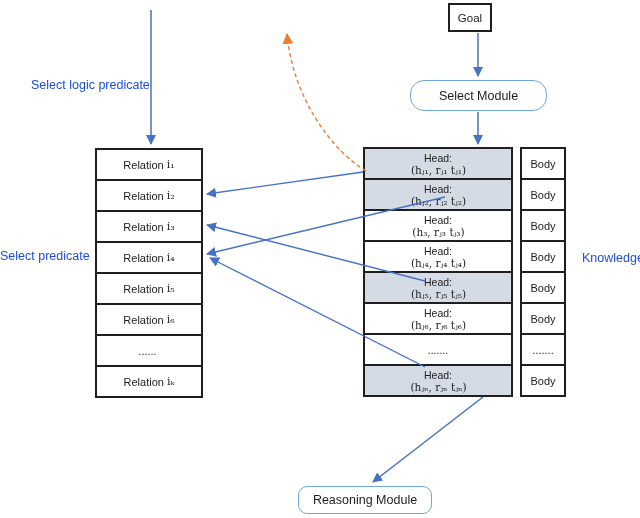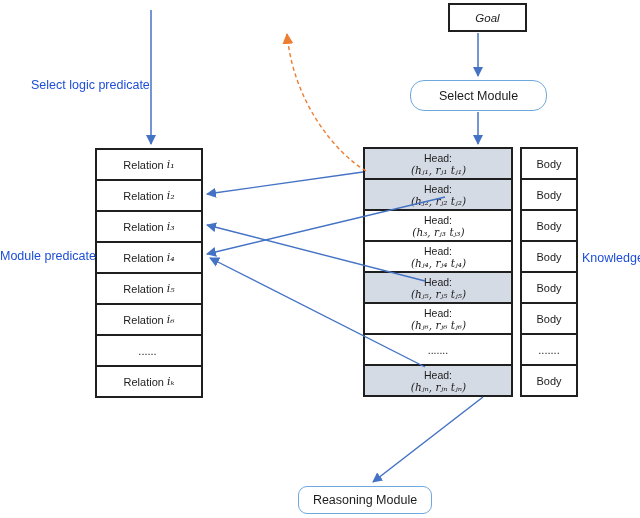--- a/index.html
+++ b/index.html
@@ -4,39 +4,39 @@
 <style>
   html,body{margin:0;padding:0;background:#fff;}
   .canvas{
     position:relative;width:640px;height:518px;background:#ffffff;
     font-family:"Liberation Sans","DejaVu Sans",sans-serif;color:#1c1c1c;overflow:hidden;
   }
   .box{
     position:absolute;background:#fff;display:flex;align-items:center;justify-content:center;
     box-sizing:border-box;text-align:center;
   }
-  #goal-box{left:448px;top:3px;width:79px;height:29px;border:2.2px solid #1f1f1f;font-size:11.5px;font-style:italic;}
+  #goal-box{left:448px;top:3px;width:44px;height:29px;border:2.2px solid #1f1f1f;font-size:11.5px;}
   #select-module-box{left:410px;top:80px;width:137px;height:31px;border:1.7px solid #6fa8dc;border-radius:14px;font-size:12.5px;}
   #reasoning-module-box{left:298px;top:486px;width:134px;height:28px;border:1.7px solid #6fa8dc;border-radius:9px;font-size:12.5px;}
 
   .vtable{
     position:absolute;box-sizing:border-box;border:2px solid #1f1f1f;background:#fff;
     display:flex;flex-direction:column;
   }
   #relation-table{left:95px;top:148px;width:108px;height:250px;}
   #head-table{left:363px;top:147px;width:150px;height:250px;}
-  #body-table{left:520px;top:147px;width:58px;height:250px;}
+  #body-table{left:520px;top:147px;width:46px;height:250px;}
   .row{
     flex:1;border-bottom:2px solid #1f1f1f;display:flex;align-items:center;justify-content:center;
     font-size:11px;box-sizing:border-box;background:#fff;white-space:nowrap;
   }
   .row:last-child{border-bottom:none;}
   .row.shaded{background:#d5dbe5;}
   .math{
-    font-style:italic;font-family:"DejaVu Serif","DejaVu Sans",serif;
+    font-family:"DejaVu Serif","DejaVu Sans",serif;
     font-size:11px;margin-left:3px;
   }
   .head-cell{font-size:10.5px;flex-direction:column;}
   .head-cell .math{margin-left:1px;font-size:10.5px;}
   .lbl{position:absolute;font-size:12.5px;white-space:nowrap;color:#1d4ed8;}
   #lbl-select-logic-predicate{left:31px;top:78px;}
   #lbl-calculate-match{left:189px;top:91px;}
   #lbl-logic-predicate{left:0px;top:249px;}
   #lbl-knowledge{left:582px;top:251px;}
   #lbl-select-knowledge{left:320px;top:427px;}
@@ -148,21 +148,21 @@
       </div>
     <div class="row">
         <span>.......</span>
       </div>
     <div class="row">
         <span>Body</span>
       </div>
   </div>
 
   <div class="lbl" id="lbl-select-logic-predicate">Select logic predicate</div>
-  <div class="lbl" id="lbl-logic-predicate">Module predicate</div>
+  <div class="lbl" id="lbl-logic-predicate">Select predicate</div>
   <div class="lbl" id="lbl-knowledge">Knowledge</div>
 
   <svg id="arrow-layer" viewBox="0 0 640 518" xmlns="http://www.w3.org/2000/svg">
     <defs>
       <marker id="mblue" viewBox="0 0 10 10" refX="9" refY="5" markerWidth="10" markerHeight="11" orient="auto" markerUnits="userSpaceOnUse">
         <path d="M0,0 L10,5 L0,10 Z" fill="#4472C4"></path>
       </marker>
       <marker id="morange" viewBox="0 0 10 10" refX="9" refY="5" markerWidth="11" markerHeight="11" orient="auto" markerUnits="userSpaceOnUse">
         <path d="M0,0 L10,5 L0,10 Z" fill="#ED7D31"></path>
       </marker>

